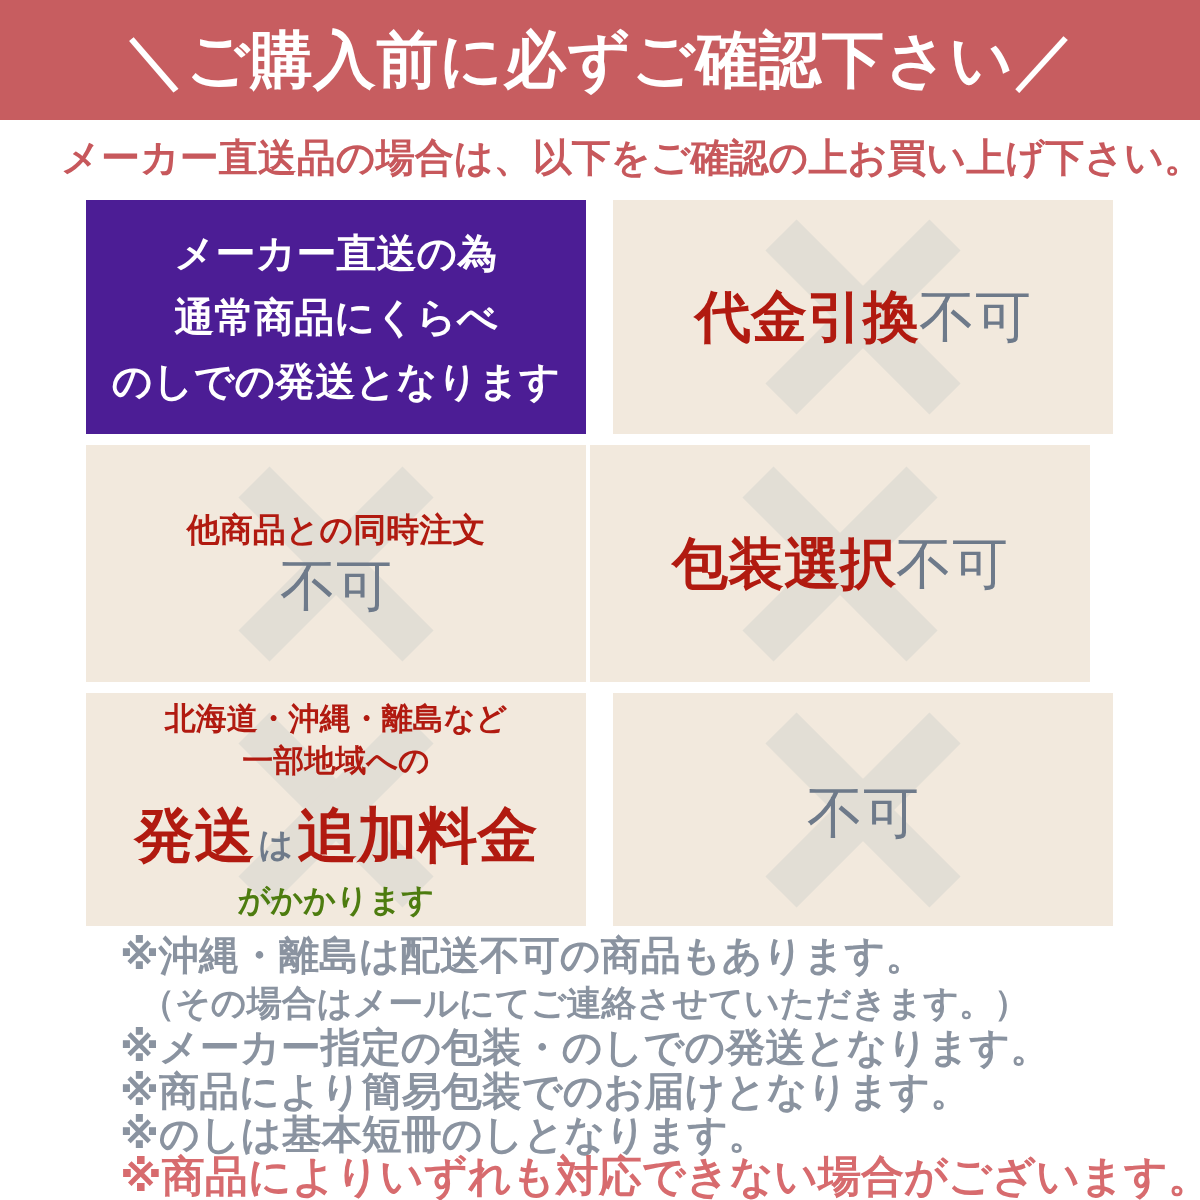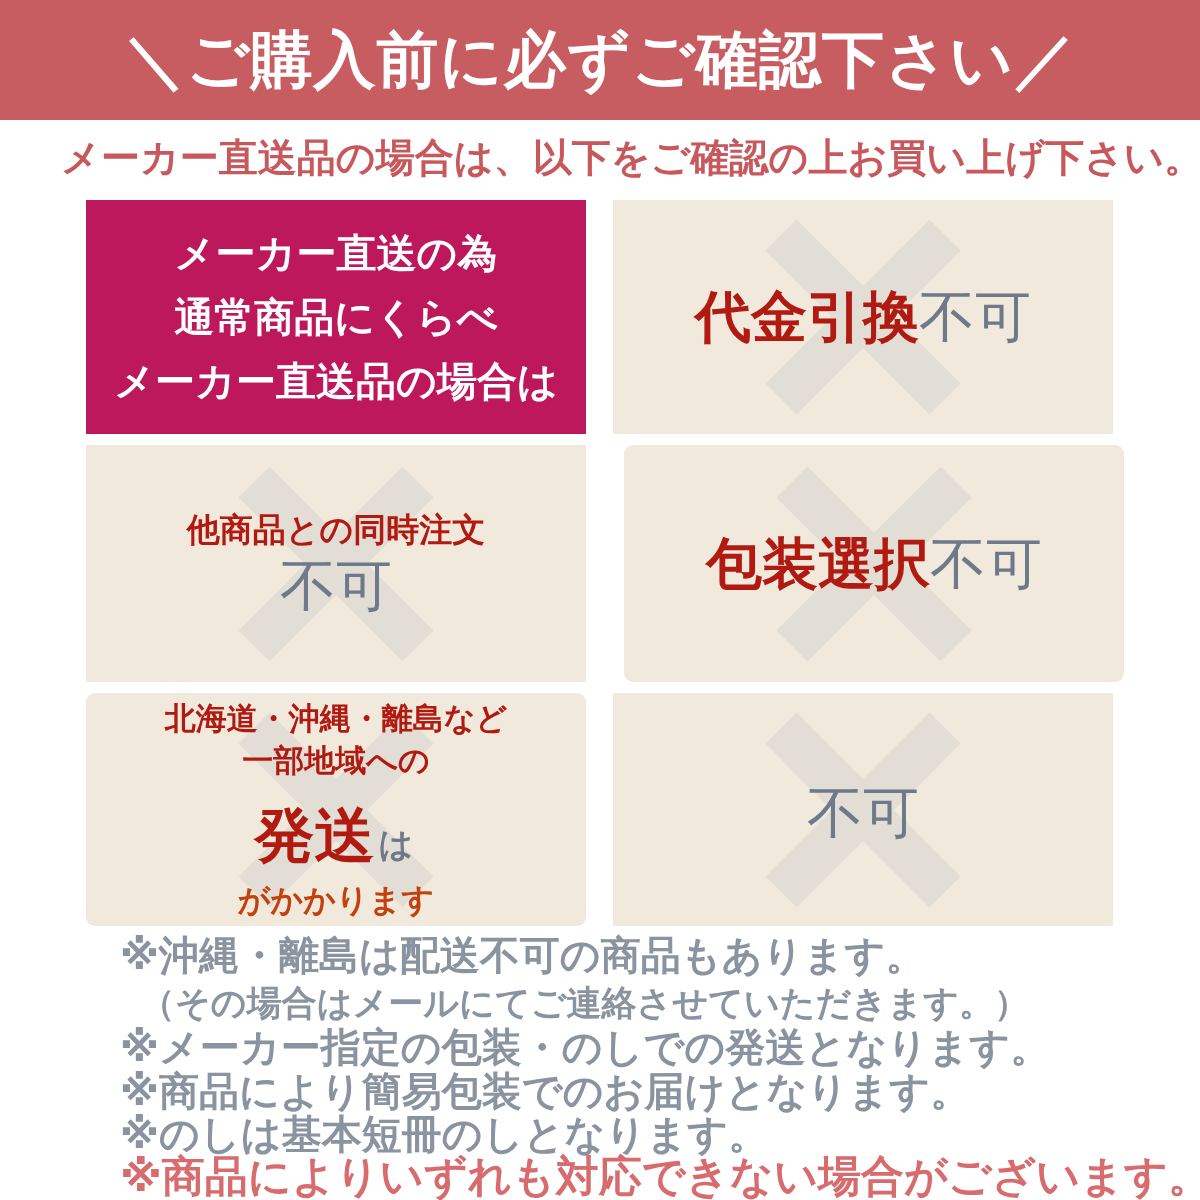--- a/index.html
+++ b/index.html
@@ -24,41 +24,41 @@
     position: absolute; left: 0; top: 131px; width: 1200px;
     text-align: center; color: #c7585c; font-size: 39px; font-weight: 600;
     white-space: nowrap;
     padding-left: 32px;
   }
 
   
   .box {
     position: absolute; background: #f2e9dd; overflow: hidden;
   }
-  .box-red { background: #be185d; }
+  .box-red { background: #4c1d95; }
   .b1 { left: 86px;  top: 200px; width: 500px; height: 234px; }
   .b2 { left: 613px; top: 200px; width: 500px; height: 234px; }
   .b3 { left: 86px;  top: 445px; width: 500px; height: 237px; }
-  .b4 { left: 624px; top: 445px; width: 500px; height: 237px; border-radius: 9px; }
-  .b5 { left: 86px;  top: 693px; width: 500px; height: 233px; border-radius: 9px; }
+  .b4 { left: 590px; top: 445px; width: 500px; height: 237px; }
+  .b5 { left: 86px;  top: 693px; width: 500px; height: 233px; }
   .b6 { left: 613px; top: 693px; width: 500px; height: 233px; }
 
   .content {
     position: relative; z-index: 2; width: 100%; height: 100%;
     display: flex; flex-direction: column; align-items: center; justify-content: center;
     text-align: center;
   }
   .row { display: flex; align-items: baseline; justify-content: center; white-space: nowrap; }
 
   .white-line { color: #ffffff; font-size: 40px; font-weight: 600; line-height: 64px; white-space: nowrap; }
 
   .big-red  { color: #b11a10; font-weight: bold; font-size: 56px; line-height: 1.2; }
   .big-gray { color: #6e7a8a; font-weight: 500;  font-size: 56px; line-height: 1.2; }
   .sub-red  { color: #b11a10; font-weight: 600;  font-size: 33px; line-height: 44px; white-space: nowrap; }
-  .sub-gray { color: #c2410c; font-weight: 600;  font-size: 32px; line-height: 44px; white-space: nowrap; }
+  .sub-gray { color: #4d7c0f; font-weight: 600;  font-size: 32px; line-height: 44px; white-space: nowrap; }
   .b5 .sub-red { font-size: 31px; line-height: 42px; }
   .b5 .big-red { font-size: 60px; margin-top: 12px; }
   .b5 .particle { color: #6e7a8a; font-weight: 600; font-size: 34px; margin: 0 4px; }
   .gap-sm { margin-top: 6px; }
 
   
   .xmark {
     position: absolute; z-index: 1; left: 50%; top: 50%;
     width: 170px; height: 170px; transform: translate(-50%, -50%);
   }
@@ -87,21 +87,21 @@
 <div class="stage">
 
   <div class="banner">＼ご購入前に必ずご確認下さい／</div>
 
   <div class="subtitle">メーカー直送品の場合は、以下をご確認の上お買い上げ下さい。</div>
 
   <div class="box box-red b1">
     <div class="content">
       <div class="white-line">メーカー直送の為</div>
       <div class="white-line">通常商品にくらべ</div>
-      <div class="white-line">メーカー直送品の場合は</div>
+      <div class="white-line">のしでの発送となります</div>
     </div>
   </div>
 
   <div class="box b2">
     <div class="xmark">
       <div class="xbar xbar-a"></div>
       <div class="xbar xbar-b"></div>
     </div>
     <div class="content">
       <div class="row">
@@ -141,20 +141,21 @@
     <div class="xmark">
       <div class="xbar xbar-a"></div>
       <div class="xbar xbar-b"></div>
     </div>
     <div class="content">
       <div class="sub-red">北海道・沖縄・離島など</div>
       <div class="sub-red">一部地域への</div>
       <div class="row gap-sm">
         <span class="big-red">発送</span>
         <span class="particle">は</span>
+        <span class="big-red">追加料金</span>
       </div>
       <div class="sub-gray gap-sm">がかかります</div>
     </div>
   </div>
 
   <div class="box b6">
     <div class="xmark">
       <div class="xbar xbar-a"></div>
       <div class="xbar xbar-b"></div>
     </div>

